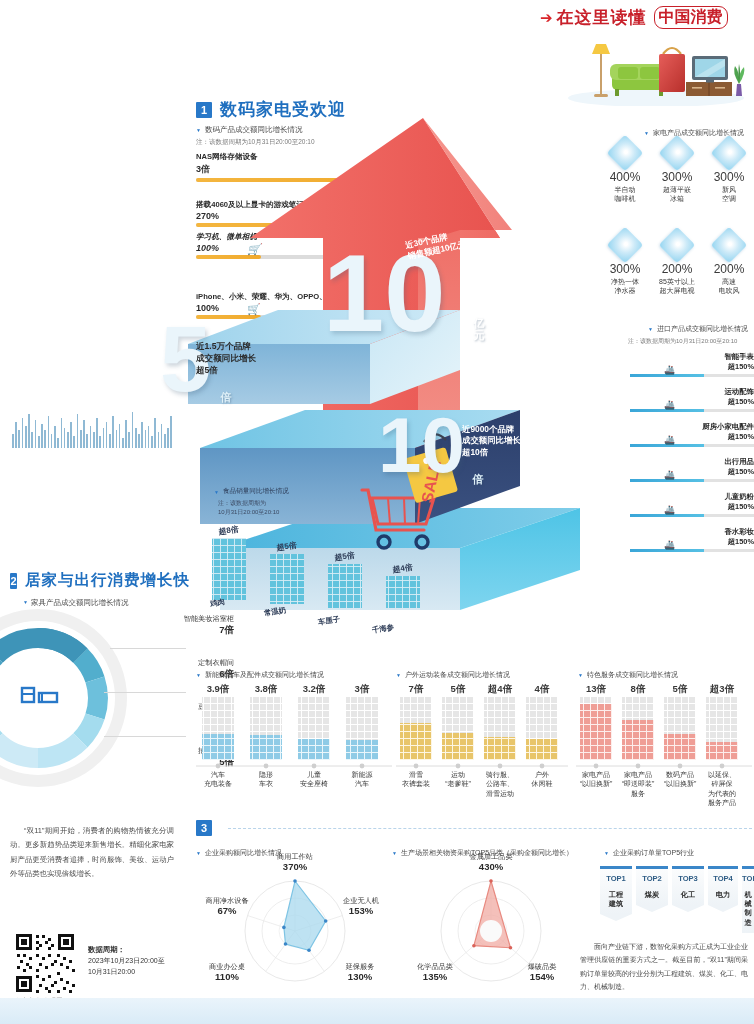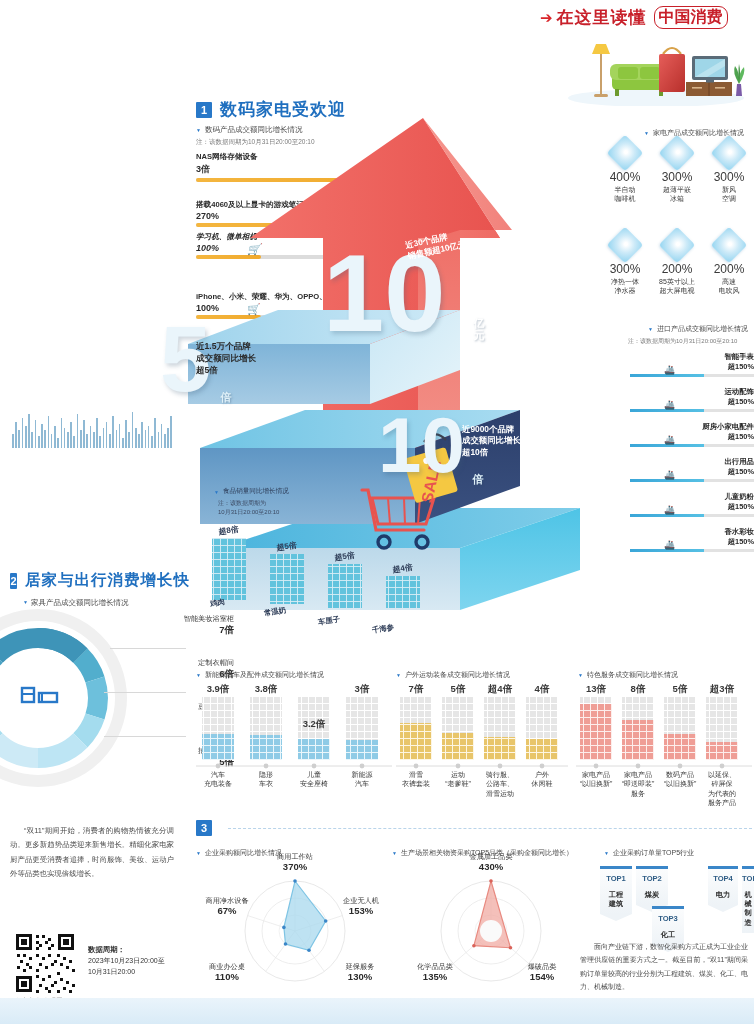--- a/index.html
+++ b/index.html
@@ -601,21 +601,21 @@
     </g>
     <line x1="0" y1="84" x2="196" y2="84" stroke="#dcdcdc" stroke-width="1"></line>
     <circle cx="22" cy="84" r="2.4" fill="#cfcfcf"></circle>
       <circle cx="70" cy="84" r="2.4" fill="#cfcfcf"></circle>
     <circle cx="118" cy="84" r="2.4" fill="#cfcfcf"></circle>
       <circle cx="166" cy="84" r="2.4" fill="#cfcfcf"></circle>
   </svg>
   <div style="position:absolute; left:196px; top:672px; width:196px;">
     <span style="position:absolute; left:0px;   top:11px; width:44px; text-align:center; font-size:9.5px; font-weight:bold; color:#3a3a3a;">3.9倍</span>
     <span style="position:absolute; left:48px;  top:11px; width:44px; text-align:center; font-size:9.5px; font-weight:bold; color:#3a3a3a;">3.8倍</span>
-    <span style="position:absolute; left:96px;  top:11px; width:44px; text-align:center; font-size:9.5px; font-weight:bold; color:#3a3a3a;margin-top:35px;">3.2倍</span>
+    <span style="position:absolute; left:96px;  top:11px; width:44px; text-align:center; font-size:9.5px; font-weight:bold; color:#3a3a3a;">3.2倍</span>
     <span style="position:absolute; left:144px; top:11px; width:44px; text-align:center; font-size:9.5px; font-weight:bold; color:#3a3a3a;">3倍</span>
   </div>
   <div style="position:absolute; left:196px; top:770px; width:196px;">
     <div style="position:absolute; left:0px;   width:44px; text-align:center; font-size:7px; line-height:1.35; color:#3a3a3a;">汽车<br>充电装备</div>
     <div style="position:absolute; left:48px;  width:44px; text-align:center; font-size:7px; line-height:1.35; color:#3a3a3a;">隐形<br>车衣</div>
     <div style="position:absolute; left:96px;  width:44px; text-align:center; font-size:7px; line-height:1.35; color:#3a3a3a;">儿童<br>安全座椅</div>
     <div style="position:absolute; left:144px; width:44px; text-align:center; font-size:7px; line-height:1.35; color:#3a3a3a;">新能源<br>汽车</div>
   </div>
 
   <div class="sub-label" style="left:396px; top:670px; font-size:7px;">户外运动装备成交额同比增长情况</div>
@@ -761,21 +761,21 @@
     <div class="top-notch"></div>
   </div>
   <div class="top-card" style="left:636px; top:866px;">
     <div class="top-cap"></div>
     <div class="top-body">
       <div class="top-rank">TOP2</div>
       <div class="top-name">煤炭</div>
     </div>
     <div class="top-notch"></div>
   </div>
-  <div class="top-card" style="left:652px; top:866px;margin-top:40px;">
+  <div class="top-card" style="left:672px; top:866px;">
     <div class="top-cap"></div>
     <div class="top-body">
       <div class="top-rank">TOP3</div>
       <div class="top-name">化工</div>
     </div>
     <div class="top-notch"></div>
   </div>
   <div class="top-card" style="left:708px; top:866px; width:30px;">
     <div class="top-cap"></div>
     <div class="top-body">

